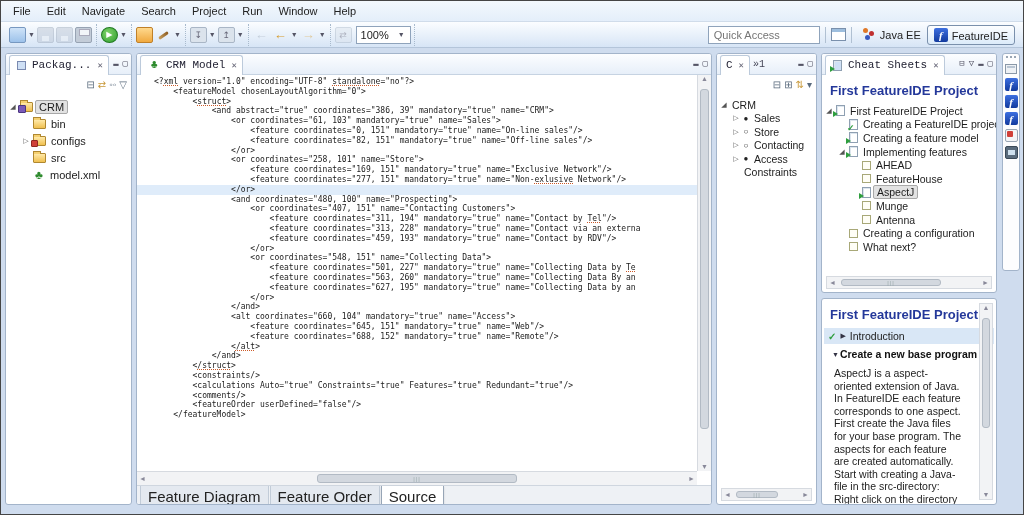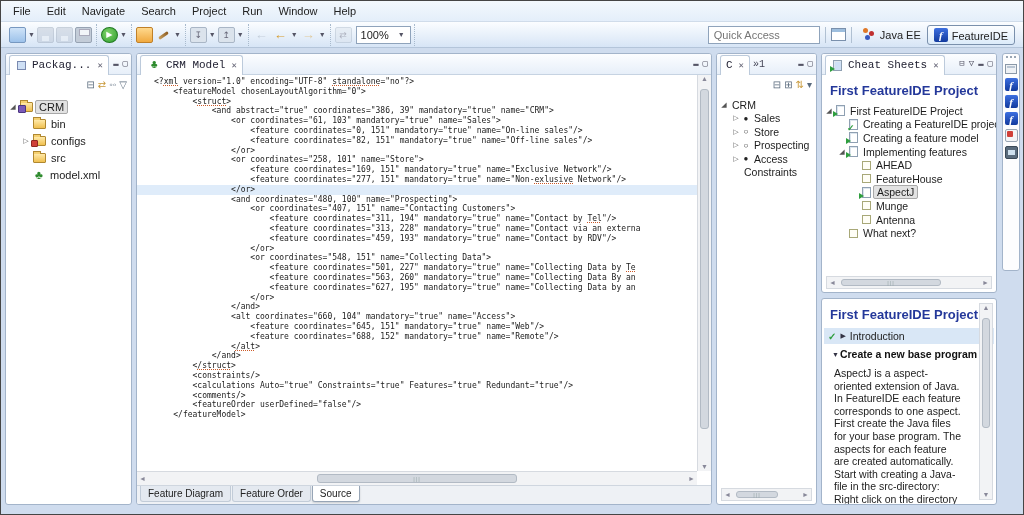--- a/index.html
+++ b/index.html
@@ -72,21 +72,21 @@
   
   .editor-content{position:absolute;left:0;right:14px;top:21px;bottom:33px;background:#fff;overflow:hidden;}
   .code{position:absolute;left:17px;top:2px;right:0;font-family:"DejaVu Sans Mono",monospace;font-size:8px;line-height:9.8px;color:#1a1a1a;white-space:pre;}
   .code-line{height:9.8px;}
   .code-line.current{background:#dfecfa;margin-left:-17px;padding-left:17px;}
   .squiggle{text-decoration:underline dotted #cc5a28;text-decoration-skip-ink:none;}
   .vscroll{position:absolute;top:21px;right:0;bottom:33px;width:14px;background:#f2f3f5;border-left:1px solid #d6dae0;font-size:7px;color:#889;text-align:center;}
   .vthumb{position:absolute;left:2px;right:2px;background:#d3d8df;border:1px solid #b2bac4;border-radius:3px;}
   .hscroll{position:absolute;left:0;right:14px;bottom:19px;height:14px;background:#f2f3f5;border-top:1px solid #d6dae0;font-size:7px;color:#889;display:flex;align-items:center;}
   .hthumb{position:absolute;top:2px;bottom:2px;background:#d3d8df;border:1px solid #b2bac4;border-radius:3px;display:flex;align-items:center;justify-content:center;color:#9aa;font-size:6px;letter-spacing:1px;}
-  .page-tabbar{position:absolute;left:0;right:0;bottom:0;height:19px;background:#eef1f5;border-top:1px solid #cfd6df;display:flex;align-items:flex-start;padding-left:3px;font-size:10px;}
+  .page-tabbar{position:absolute;left:0;right:0;bottom:0;height:19px;background:#eef1f5;border-top:1px solid #cfd6df;display:flex;align-items:flex-start;padding-left:3px;font-size:15px;}
   .page-tab{padding:2px 7px;border:1px solid #c2ccd8;border-top:none;background:#e4e9f0;color:#222;border-radius:0 0 3px 3px;margin-right:1px;}
   .page-tab.active{background:#fff;border-color:#97a5b6;font-weight:normal;box-shadow:0 1px 2px rgba(0,0,0,.15);}
   
   .cheat-title{font-size:13px;font-weight:bold;color:#24389a;padding:8px 8px 6px 8px;}
   .intro-row{display:flex;align-items:center;gap:4px;background:#d9e7f6;margin:0 2px;padding:2px 4px;font-size:10.5px;color:#1c1c1c;}
   .check{color:#2e9e3e;font-weight:bold;font-size:10px;}
   .sec-row{display:flex;align-items:center;gap:1px;padding:4px 4px 2px 10px;font-size:10.5px;font-weight:bold;color:#111;}
   .cheat-body{padding:5px 10px 0 12px;font-size:10.5px;line-height:12.6px;color:#222;width:152px;}
   .mini-hscroll{position:absolute;left:4px;right:4px;bottom:3px;height:13px;background:#f2f3f5;border:1px solid #d6dae0;font-size:7px;color:#889;display:flex;align-items:center;}
   
@@ -281,21 +281,21 @@
             <span class="tlabel">Sales</span>
           </div>
           <div class="trow" style="padding-left: 14px;">
             <span class="exp">▷</span>
             <span class="oglyph">○</span>
             <span class="tlabel">Store</span>
           </div>
           <div class="trow" style="padding-left: 14px;">
             <span class="exp">▷</span>
             <span class="oglyph">○</span>
-            <span class="tlabel">Prospecting</span>
+            <span class="tlabel">Contacting</span>
           </div>
           <div class="trow" style="padding-left: 14px;">
             <span class="exp">▷</span>
             <span class="oglyph">●</span>
             <span class="tlabel">Access</span>
           </div>
           <div class="trow" style="padding-left: 14px;">
             <span class="exp"></span>
             <span class="tlabel">Constraints</span>
           </div>
@@ -360,20 +360,25 @@
           </div>
           <div class="trow" style="padding-left: 28px;">
             <span class="exp"></span>
             <span class="ticon icon-box"></span>
             <span class="tlabel">Munge</span>
           </div>
           <div class="trow" style="padding-left: 28px;">
             <span class="exp"></span>
             <span class="ticon icon-box"></span>
             <span class="tlabel">Antenna</span>
+          </div>
+          <div class="trow" style="padding-left: 15px;">
+            <span class="exp"></span>
+            <span class="ticon icon-box"></span>
+            <span class="tlabel">Creating a configuration</span>
           </div>
           <div class="trow" style="padding-left: 15px;">
             <span class="exp"></span>
             <span class="ticon icon-box"></span>
             <span class="tlabel">What next?</span>
           </div>
         </div>
       <div class="mini-hscroll">
         <span style="margin-left:2px;">◄</span>
         <div class="hthumb" style="left:14px;width:100px;">|||</div>

